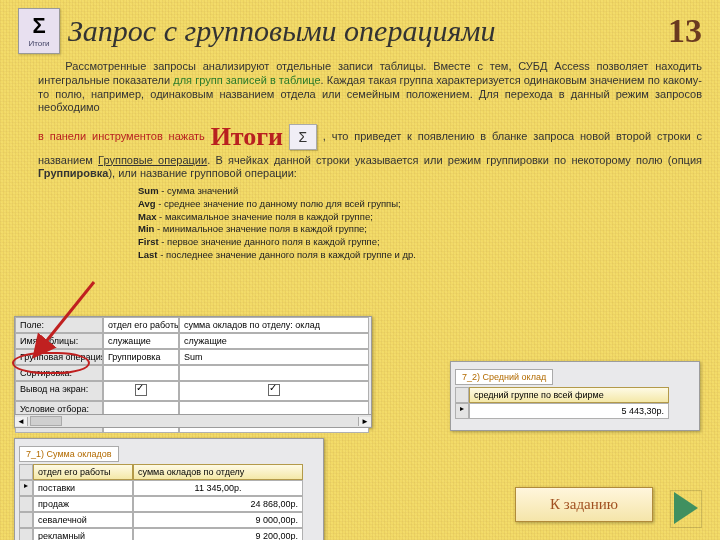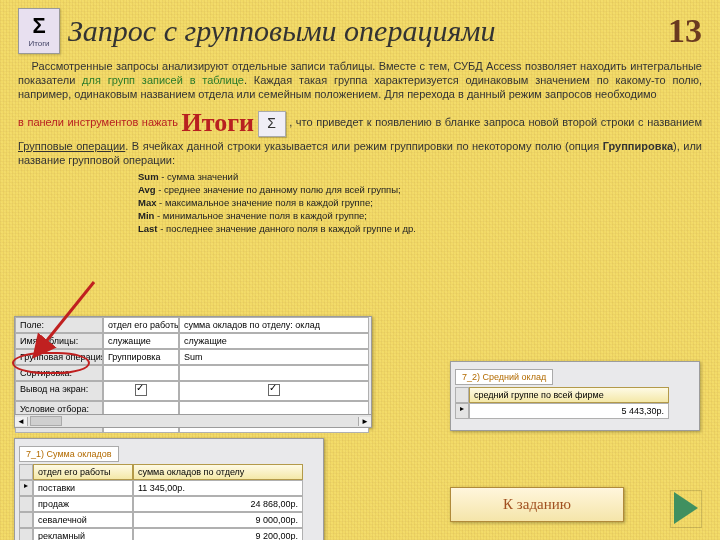--- a/index.html
+++ b/index.html
@@ -39,21 +39,21 @@
     font-family: Georgia, 'Times New Roman', serif;
     font-style: italic;
     color: #333;
     font-size: 30px;
     flex: 1;
   }
   .slide-num {
     font-size: 34px; font-weight: 700; color: #6a3a20; font-family: Georgia, serif;
   }
   .body-text {
-    font-size: 11px; color: #333; text-align: justify; margin-top: 6px; line-height: 1.25;
+    font-size: 11px; color: #333; text-align: justify; margin-top: 6px; line-height: 1.25; margin-left: 20px;
   }
   .body-text .green { color: #2a7a2a; font-weight: 500; }
   .body-text .red { color: #b82020; }
   .body-text .big-red {
     color: #b82020; font-family: Georgia, serif; font-size: 26px; font-weight: 600; vertical-align: middle;
   }
   .mini-icon {
     display: inline-flex; background: #f0eef6; border: 1px solid #aaa;
     width: 26px; height: 24px; font-size: 14px; align-items: center; justify-content: center;
     vertical-align: middle; box-shadow: 1px 1px 1px rgba(0,0,0,.2);
@@ -90,24 +90,24 @@
   .rowmark { background: #e4e4e4; border:1px solid #b0b0b0; text-align:center; font-size:8px; }
   .colhead { background: linear-gradient(#fefae4,#f4e8a8); border:1px solid #b39a4a; padding: 2px 4px; font-size:9px; }
 
   
   #shot-avg { right: 20px; top: 361px; width: 240px; height: 60px; padding: 4px; }
   #shot-avg .tab { display:inline-block; background:#fff; border:1px solid #aaa; font-size:9px; padding:2px 6px; color:#b36b00; }
   #shot-avg .grid { grid-template-columns: 14px 200px; margin-top:2px; }
 
   
   .task-btn {
-    position: absolute; right: 96px; bottom: 18px;
+    position: absolute; right: 67px; bottom: 18px;
     background: linear-gradient(#fff6dc, #f5e5aa);
     border: 1px solid #b08a3a;
-    padding: 8px 52px; font-size: 15px; color: #a05020;
+    padding: 8px 34px; font-size: 15px; color: #a05020;
     box-shadow: 1px 1px 3px rgba(0,0,0,.3);
     font-family: Georgia, serif;
   }
 
   
   .next-arrow {
     position: absolute; right: 22px; bottom: 16px; width: 0; height: 0;
     border-top: 16px solid transparent;
     border-bottom: 16px solid transparent;
     border-left: 24px solid #409060;
@@ -157,20 +157,21 @@
     <span class="mini-icon">
         <span>Σ</span>
       </span><span> , что приведет к появлению в бланке запроса новой второй строки с названием </span><u>Групповые операции</u><span>. В ячейках данной строки указывается или режим группировки по некоторому полю (опция </span><b>Группировка</b><span>), или название групповой операции:</span>
   </div>
 
   <div class="agg-list">
     <div><b>Sum</b><span> - сумма значений</span></div>
     <div><b>Avg</b><span> - среднее значение по данному полю для всей группы;</span></div>
     <div><b>Max</b><span> - максимальное значение поля в каждой группе;</span></div>
     <div><b>Min</b><span> - минимальное значение поля в каждой группе;</span></div>
+    <div><b>First</b><span> - первое значение данного поля в каждой группе;</span></div>
     <div><b>Last</b><span> - последнее значение данного поля в каждой группе и др.</span></div>
   </div>
 
   <div id="shot-design" class="screenshot">
     <div class="grid">
       <div class="cell header-cell">Поле:</div>
         <div class="cell dd">отдел его работы</div>
         <div class="cell dd">сумма окладов по отделу: оклад</div>
       <div class="cell header-cell">Имя таблицы:</div>
         <div class="cell">служащие</div>
@@ -210,21 +211,21 @@
 
   <div id="shot-sum" class="screenshot">
     <span class="tab">7_1) Сумма окладов</span>
     <div class="grid">
       <div class="rowmark"></div>
       <div class="colhead">отдел его работы</div>
       <div class="colhead" style="text-align:left">сумма окладов по отделу</div>
 
       <div class="rowmark">▸</div>
       <div class="cell">поставки</div>
-      <div class="cell" style="text-align:left">11 345,00р.</div>
+      <div class="cell" style="text-align:center">11 345,00р.</div>
 
       <div class="rowmark"></div>
       <div class="cell">продаж</div>
       <div class="cell" style="text-align:right">24 868,00р.</div>
 
       <div class="rowmark"></div>
       <div class="cell">севалечной</div>
       <div class="cell" style="text-align:right">9 000,00р.</div>
 
       <div class="rowmark"></div>

